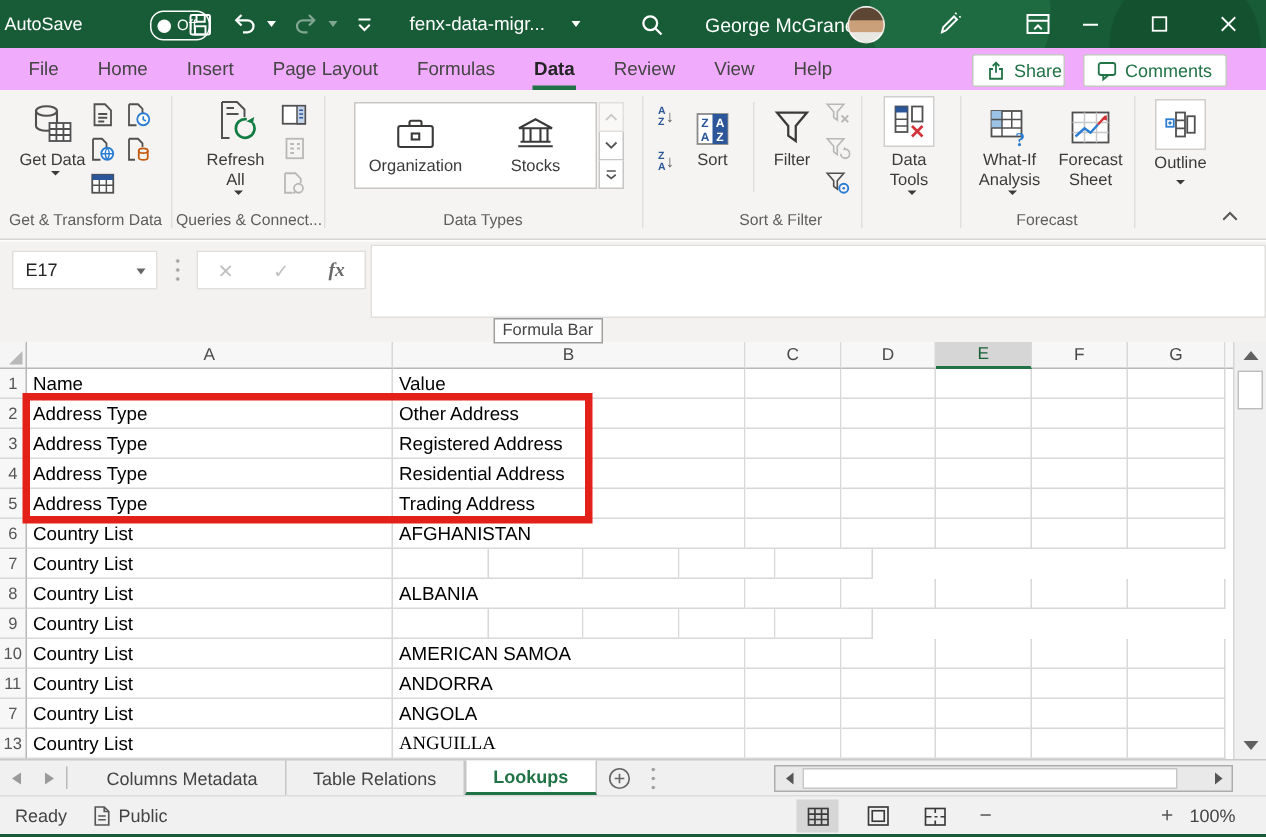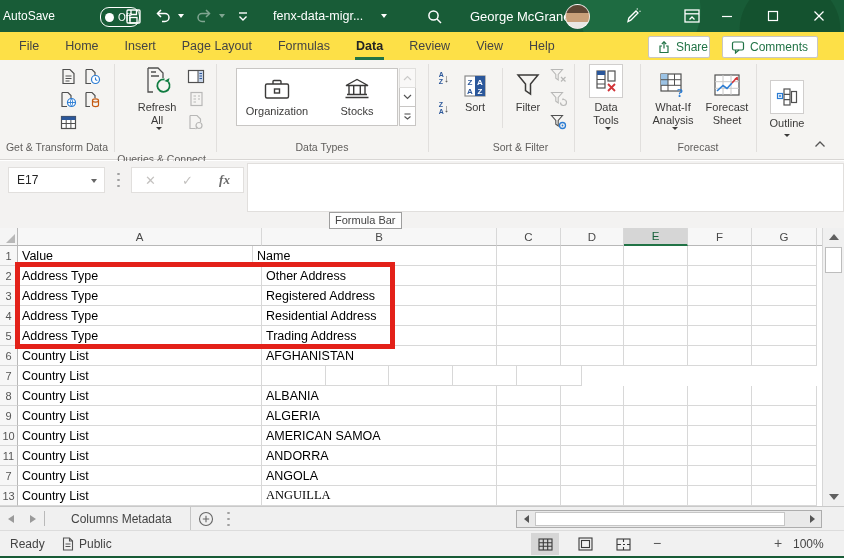--- a/index.html
+++ b/index.html
@@ -23,21 +23,21 @@
   .toggle .dot { width:9px; height:9px; border-radius:50%; background:#fff; margin-left:4px; }
   .toggle .lbl { font-size:10px; margin-left:4px; color:#fff; }
   .tbtn { position:absolute; top:0; height:32px; display:flex; align-items:center; justify-content:center; }
   .dim { opacity:.45; }
   .chev-w { width:0;height:0;border-left:3.5px solid transparent;border-right:3.5px solid transparent;border-top:4px solid #fff; display:inline-block; }
   .avatar { position:absolute; left:565px; top:4px; width:25px; height:25px; border-radius:50%;
     background: linear-gradient(180deg,#5d4634 0 36%, #c9a07a 36% 72%, #e9e7e4 72%);
     border:1px solid rgba(255,255,255,.8); }
 
   
-  .tabrow { position:absolute; left:0; top:32px; width:844px; height:28px; background:#fde047; display:flex; align-items:stretch; }
+  .tabrow { position:absolute; left:0; top:32px; width:844px; height:28px; background:#f0abfc; display:flex; align-items:stretch; }
   .rtab { position:relative; padding:0 13px; display:flex; align-items:center; font-size:12.5px; color:#444; cursor:default; }
   .rtab:first-child { margin-left:6px; }
   .rtab.active { color:#242424; font-weight:700; }
   .rtab.active::after { content:""; position:absolute; left:12px; right:12px; bottom:0; height:3px; background:#217346; }
   .pillbtn { position:absolute; top:4px; height:22px; border:1px solid #c8c6c4; border-radius:2px;
     display:flex; align-items:center; gap:5px; padding:0 8px; color:#217346; font-size:12px; background:#fff; }
 
   
   .ribbon { position:absolute; left:0; top:60px; width:844px; height:100px; background:#f5f4f2; border-bottom:1px solid #d8d6d4; }
   .rsep { position:absolute; top:4px; height:88px; width:1px; background:#e1dfdd; }
@@ -272,20 +272,36 @@
               <path d="M4.5 10 V13 L8 10"></path>
             </g>
           </svg>
       </span>
       <span>Comments</span>
     </div>
   </div>
 
   <div class="ribbon">
 
+    <div class="rbig" style="left:12px; width:46px;">
+      <div class="bicon">
+        <svg width="30" height="30" viewBox="0 0 30 30">
+            <g fill="none" stroke="#505050" stroke-width="1.4">
+          <path d="M4 6 c0-2 3.5-3.2 7-3.2 s7 1.2 7 3.2 v10 c0 2-3.5 3.2-7 3.2 s-7-1.2-7-3.2 Z"></path>
+          <path d="M4 6 c0 2 3.5 3.2 7 3.2 s7-1.2 7-3.2"></path>
+            </g>
+          <g fill="#fff" stroke="#505050" stroke-width="1.2">
+              <rect x="13" y="14" width="14" height="12"></rect>
+              <path d="M13 18 H27 M13 22 H27 M17.6 14 V26 M22.3 14 V26"></path>
+            </g>
+        </svg>
+      </div>
+      <span>Get Data</span>
+      <span class="chev"></span>
+    </div>
     <div class="rsm" style="left:58px; top:6px;">
       <svg width="15" height="17" viewBox="0 0 15 17">
           <g fill="none" stroke="#505050" stroke-width="1.2">
             <path d="M2 1.5 H9 L13 5.5 V15.5 H2 Z"></path>
             <path d="M4.5 8 H10.5 M4.5 10.5 H10.5 M4.5 13 H8.5"></path>
           </g>
         </svg>
     </div>
     <div class="rsm" style="left:82px; top:6px;">
       <svg width="17" height="17" viewBox="0 0 17 17">
@@ -364,21 +380,21 @@
     <div class="rsm dim" style="left:186px; top:52px;">
       <svg width="16" height="16" viewBox="0 0 16 16">
           <g fill="none" stroke="#707070" stroke-width="1.2">
             <path d="M2 1.5 H9 L12.5 5 V8"></path>
             <path d="M2 1.5 V14.5 H7"></path>
             <circle cx="11" cy="11.5" r="3"></circle>
             <path d="M9.5 13 L7.5 15"></path>
           </g>
         </svg>
     </div>
-    <div class="rgrp" style="left:115px; width:102px;margin-top:12px;">Queries &amp; Connect...</div>
+    <div class="rgrp" style="left:115px; width:102px;">Queries &amp; Connect...</div>
     <div class="rsep" style="left:216px;"></div>
 
     <div class="gallery">
       <div class="gitem">
         <svg width="28" height="24" viewBox="0 0 28 24">
             <g fill="none" stroke="#3b3a39" stroke-width="1.4">
               <rect x="2.5" y="7" width="23" height="14" rx="1.5"></rect>
               <path d="M10 7 V4.5 a1 1 0 0 1 1-1 H17 a1 1 0 0 1 1 1 V7"></path>
               <rect x="11.5" y="12" width="5" height="4"></rect>
             </g>
@@ -520,21 +536,21 @@
             <path d="M4 19 L10 13.5 L14 16.5 L19 11" fill="none" stroke="#2b7cd3" stroke-width="1.6"></path>
             <path d="M19 11 L24 5.5" fill="none" stroke="#d13438" stroke-width="1.6"></path>
             <path d="M24.8 4.5 l.2 4 -3.6-1.4 Z" fill="#d13438"></path>
           </svg>
       </div>
       <span>Forecast Sheet</span>
     </div>
     <div class="rgrp" style="left:641px; width:114px;">Forecast</div>
     <div class="rsep" style="left:756px;"></div>
 
-    <div class="rbig" style="left:764px; width:46px; top:16px;">
+    <div class="rbig" style="left:764px; width:46px; top:2px;">
       <div class="bicon" style="height:38px;">
         <div class="iconbox">
           <svg width="22" height="20" viewBox="0 0 22 20">
               <g fill="none" stroke="#505050" stroke-width="1.2">
                 <rect x="8" y="2" width="6" height="16"></rect>
                 <rect x="15.5" y="4.5" width="5" height="11"></rect>
                 <path d="M8 7.3 H14 M8 12.6 H14"></path>
               </g>
               <rect x="1.5" y="6.5" width="5" height="5" fill="#fff" stroke="#2b7cd3" stroke-width="1.2"></rect>
               <path d="M2.8 9 H5.2 M4 7.8 V10.2" stroke="#2b7cd3" stroke-width="1"></path>
@@ -579,22 +595,22 @@
           <div class="colh" style="width: 63px;">D</div>
           <div class="colh sel" style="width: 64px;">E</div>
           <div class="colh" style="width: 64px;">F</div>
           <div class="colh" style="width: 65px;">G</div>
         </div>
       <div class="colh" style="width:5px; border-right:none;"></div>
     </div>
     <div>
         <div class="grow">
           <div class="rowh">1</div>
+          <div class="cell" style="width: 244px;">Name</div>
           <div class="cell" style="width: 235px;">Value</div>
-          <div class="cell" style="width: 244px;">Name</div>
           <div class="cell" style="width: 64px;"></div>
           <div class="cell" style="width: 63px;"></div>
           <div class="cell" style="width: 64px;"></div>
           <div class="cell" style="width: 64px;"></div>
           <div class="cell" style="width: 65px;"></div>
         </div>
         <div class="grow">
           <div class="rowh">2</div>
           <div class="cell" style="width: 244px;">Address Type</div>
           <div class="cell" style="width: 235px;">Other Address</div>
@@ -659,21 +675,20 @@
           <div class="cell" style="width: 235px;">ALBANIA</div>
           <div class="cell" style="width: 64px;"></div>
           <div class="cell" style="width: 63px;"></div>
           <div class="cell" style="width: 64px;"></div>
           <div class="cell" style="width: 64px;"></div>
           <div class="cell" style="width: 65px;"></div>
         </div>
         <div class="grow">
           <div class="rowh">9</div>
           <div class="cell" style="width: 244px;">Country List</div>
-          <div class="cell" style="width: 235px;">ALGERIA</div>
           <div class="cell" style="width: 64px;"></div>
           <div class="cell" style="width: 63px;"></div>
           <div class="cell" style="width: 64px;"></div>
           <div class="cell" style="width: 64px;"></div>
           <div class="cell" style="width: 65px;"></div>
         </div>
         <div class="grow">
           <div class="rowh">10</div>
           <div class="cell" style="width: 244px;">Country List</div>
           <div class="cell" style="width: 235px;">AMERICAN SAMOA</div>
@@ -730,20 +745,22 @@
   <div class="sheetbar">
     <div class="snav">
         <span class="tri-l"></span>
       </div>
     <div class="snav">
         <span class="tri-r"></span>
       </div>
     <div class="sdiv"></div>
     <div class="stabs">
         <div class="stab">Columns Metadata</div>
+        <div class="stab">Table Relations</div>
+        <div class="stab active">Lookups</div>
       </div>
     <div class="addsheet">
       <svg width="16" height="16" viewBox="0 0 16 16">
           <circle cx="8" cy="8" r="6.5" fill="none" stroke="#666" stroke-width="1.1"></circle>
           <path d="M8 4.8 V11.2 M4.8 8 H11.2" stroke="#666" stroke-width="1.1"></path>
         </svg>
     </div>
     <div class="dots3" style="position:static; margin:3px 8px 0 6px; height:18px;"></div>
     <div class="hscroll">
       <div class="harr" style="left:2px;">

